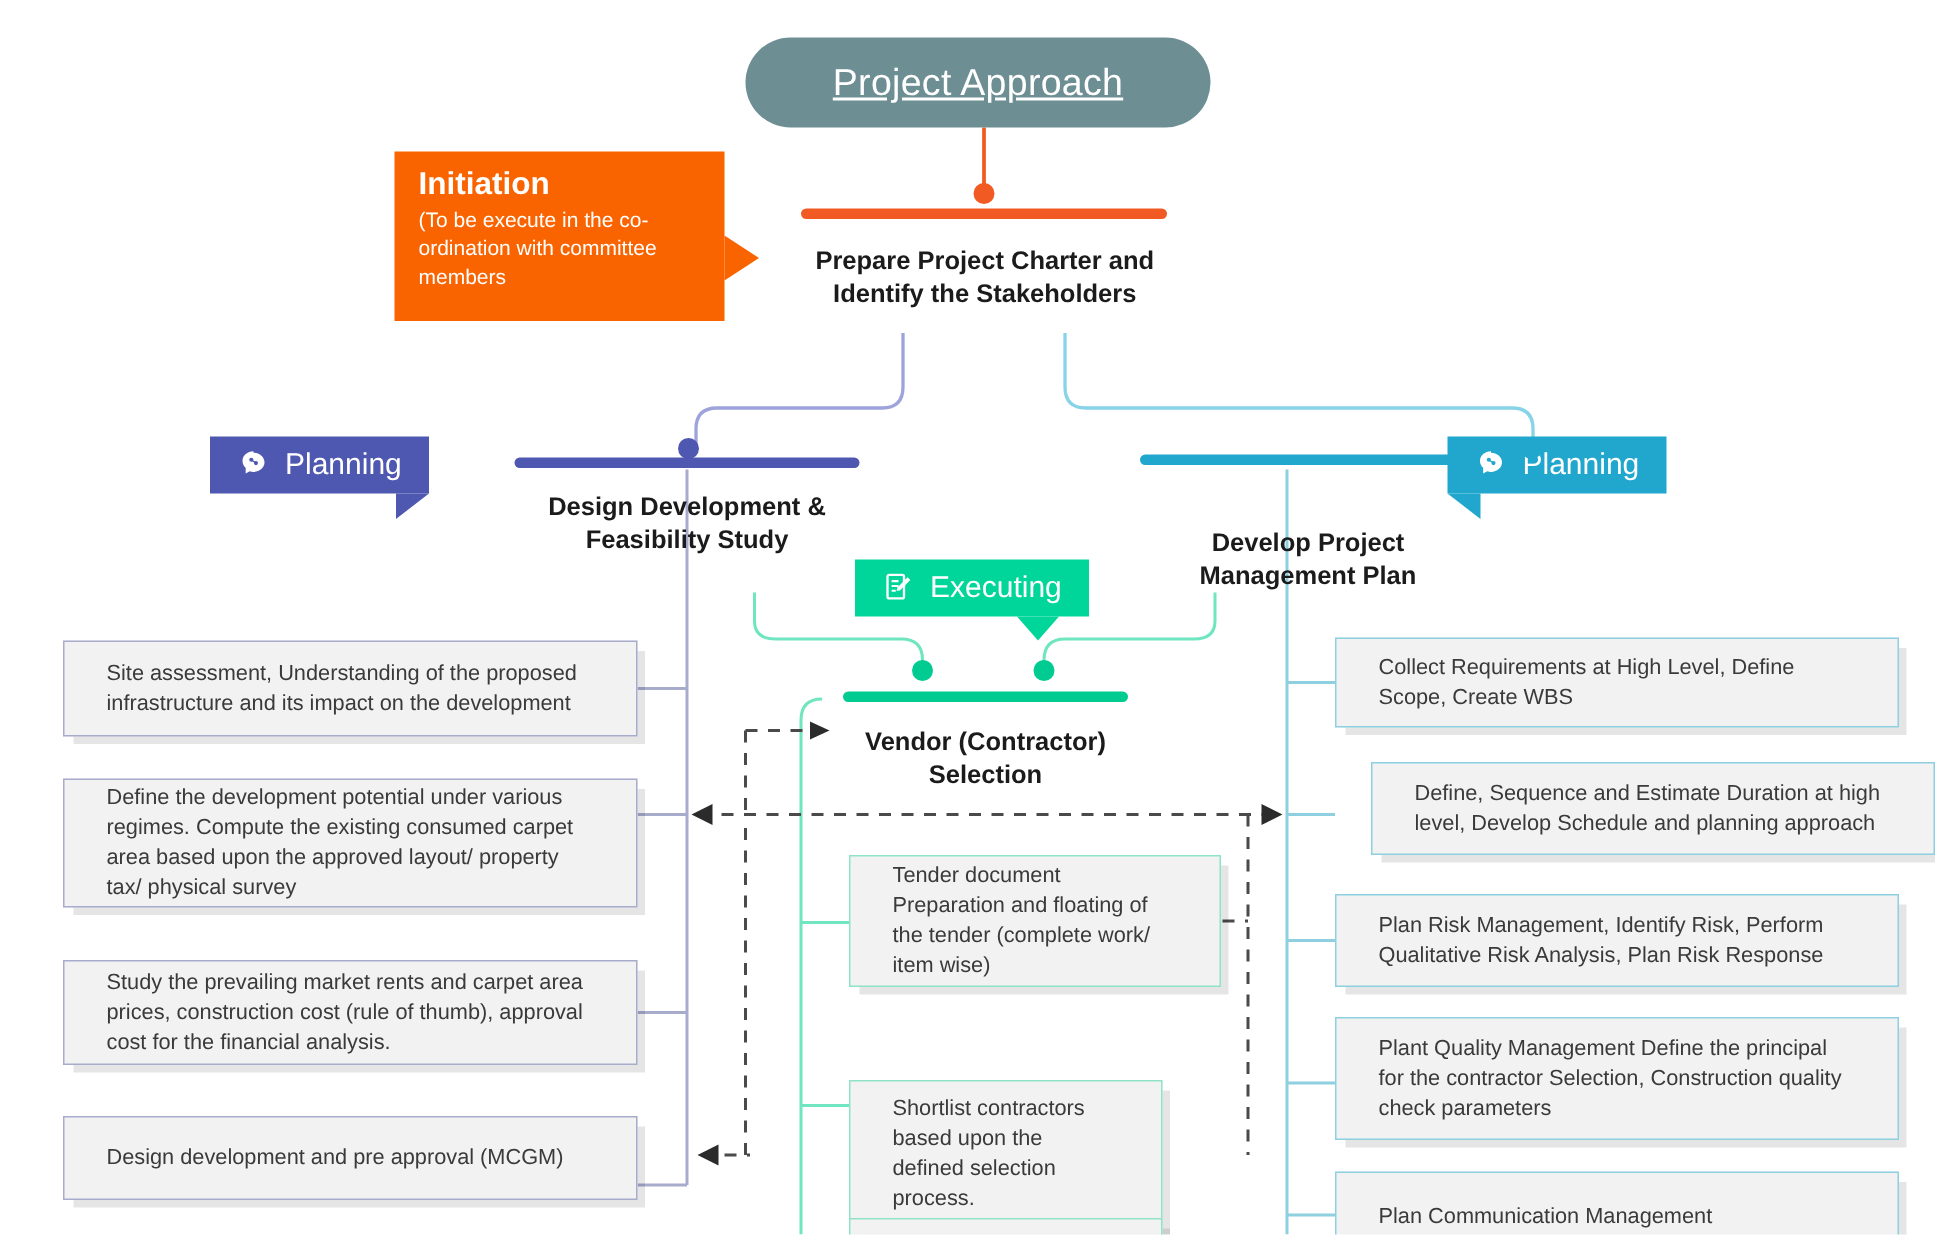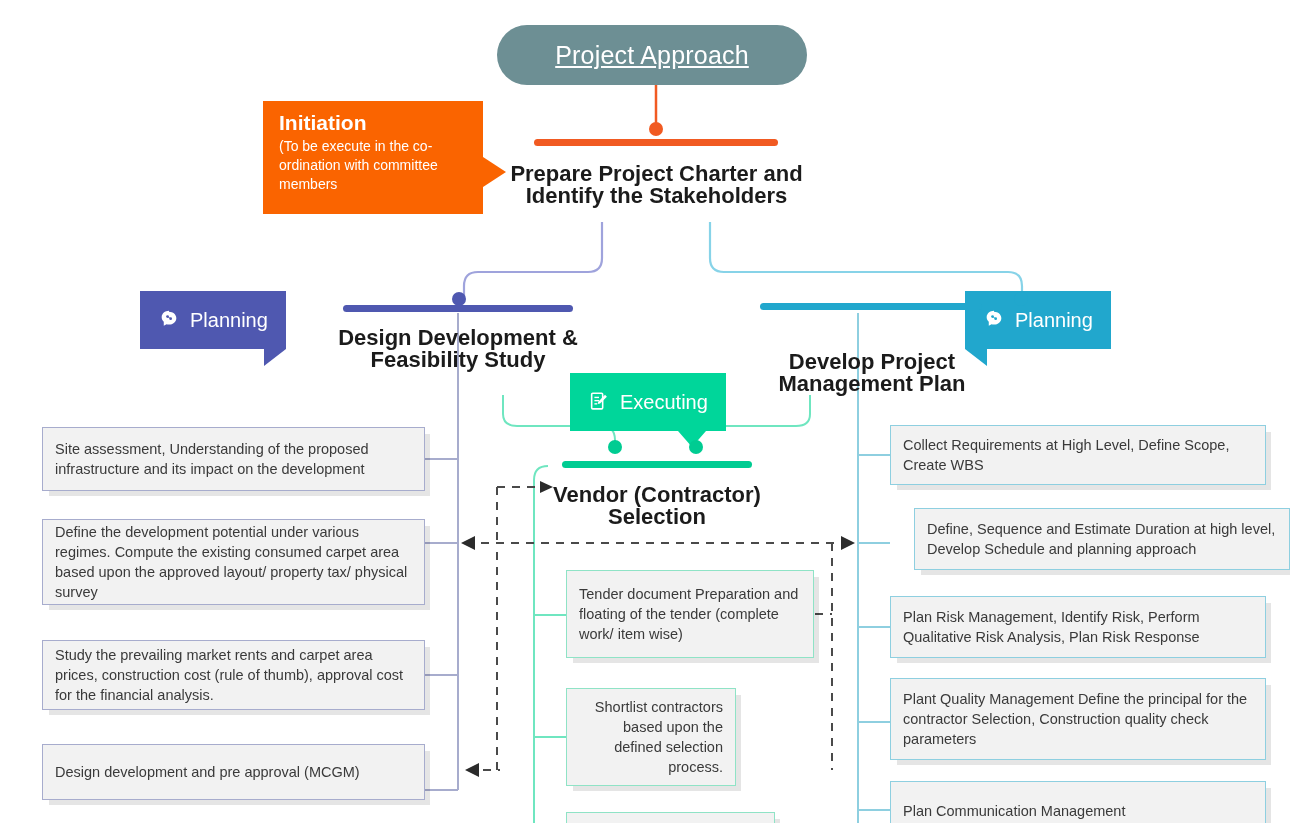--- a/index.html
+++ b/index.html
@@ -19,27 +19,27 @@
     background:#6d8f94;border-radius:30px;
     display:flex;align-items:center;justify-content:center;
     color:#ffffff;font-size:25px;letter-spacing:.2px;text-decoration:underline;
   }
 
   
   .nodebar{position:absolute;height:7px;border-radius:4px;}
   .nodedot{position:absolute;width:14px;height:14px;border-radius:50%;}
   .nodetitle{
     position:absolute;text-align:center;color:#1b1b1b;
-    font-weight:bold;font-size:22px;line-height:22px;
+    font-weight:bold;font-size:17px;line-height:22px;
   }
 
   
   .badge{
     position:absolute;display:flex;align-items:center;gap:10px;
-    color:#ffffff;font-size:20px;padding:12px 18px;height:34px;
+    color:#ffffff;font-size:20px;padding:2px 18px;height:34px;
   }
   .badge .ico{width:22px;height:22px;flex:0 0 22px;display:block;}
   .badge .tail{position:absolute;width:0;height:0;}
 
   
   .initiation{
     position:absolute;left:263px;top:101px;width:220px;height:113px;
     background:#fa6400;color:#ffffff;padding:9px 14px 0 16px;box-sizing:border-box;
   }
   .initiation .t{font-size:21px;font-weight:bold;line-height:26px;}
@@ -47,21 +47,21 @@
   .initiation .arrow{
     position:absolute;right:-23px;top:56px;width:0;height:0;
     border-top:15px solid transparent;border-bottom:15px solid transparent;
     border-left:23px solid #fa6400;
   }
 
   
   .card{
     position:absolute;background:#f2f2f2;box-sizing:border-box;
     font-size:14.5px;line-height:20px;color:#3a3a3a;
-    padding:9px 12px;display:flex;align-items:center;
+    padding:9px 28px;display:flex;align-items:center;
     box-shadow:6px 6px 0 -1px rgba(0,0,0,0.10);
   }
   .card.left{border:1.5px solid #a7accd;}
   .card.right{border:1.5px solid #8ecfe0;}
   .card.mid{border:1.5px solid #8fe3c6;}
   .card span{display:block;}
 </style>
 </head>
 <body>
 
@@ -193,21 +193,21 @@
   <div class="card left" style="left:42px;top:640px;width:383px;height:70px;">
     <span>Study the prevailing market rents and carpet area prices, construction cost (rule of thumb), approval cost for the financial analysis.</span>
   </div>
   <div class="card left" style="left:42px;top:744px;width:383px;height:56px;">
     <span>Design development and pre approval (MCGM)</span>
   </div>
 
   <div class="card mid" style="left:566px;top:570px;width:248px;height:88px;">
     <span>Tender document Preparation and floating of the tender (complete work/ item wise)</span>
   </div>
-  <div class="card mid" style="left:566px;top:688px;width:170px;height:98px;text-align:right;">
+  <div class="card mid" style="left:566px;top:720px;width:209px;height:98px;">
     <span>Shortlist  contractors based upon the defined selection process.</span>
   </div>
   <div class="card mid" style="left:566px;top:812px;width:209px;height:60px;">
     <span></span>
   </div>
 
   <div class="card right" style="left:890px;top:425px;width:376px;height:60px;">
     <span>Collect Requirements at High Level, Define Scope, Create WBS</span>
   </div>
   <div class="card right" style="left:890px;top:508px;width:376px;height:62px;margin-left:24px;">

